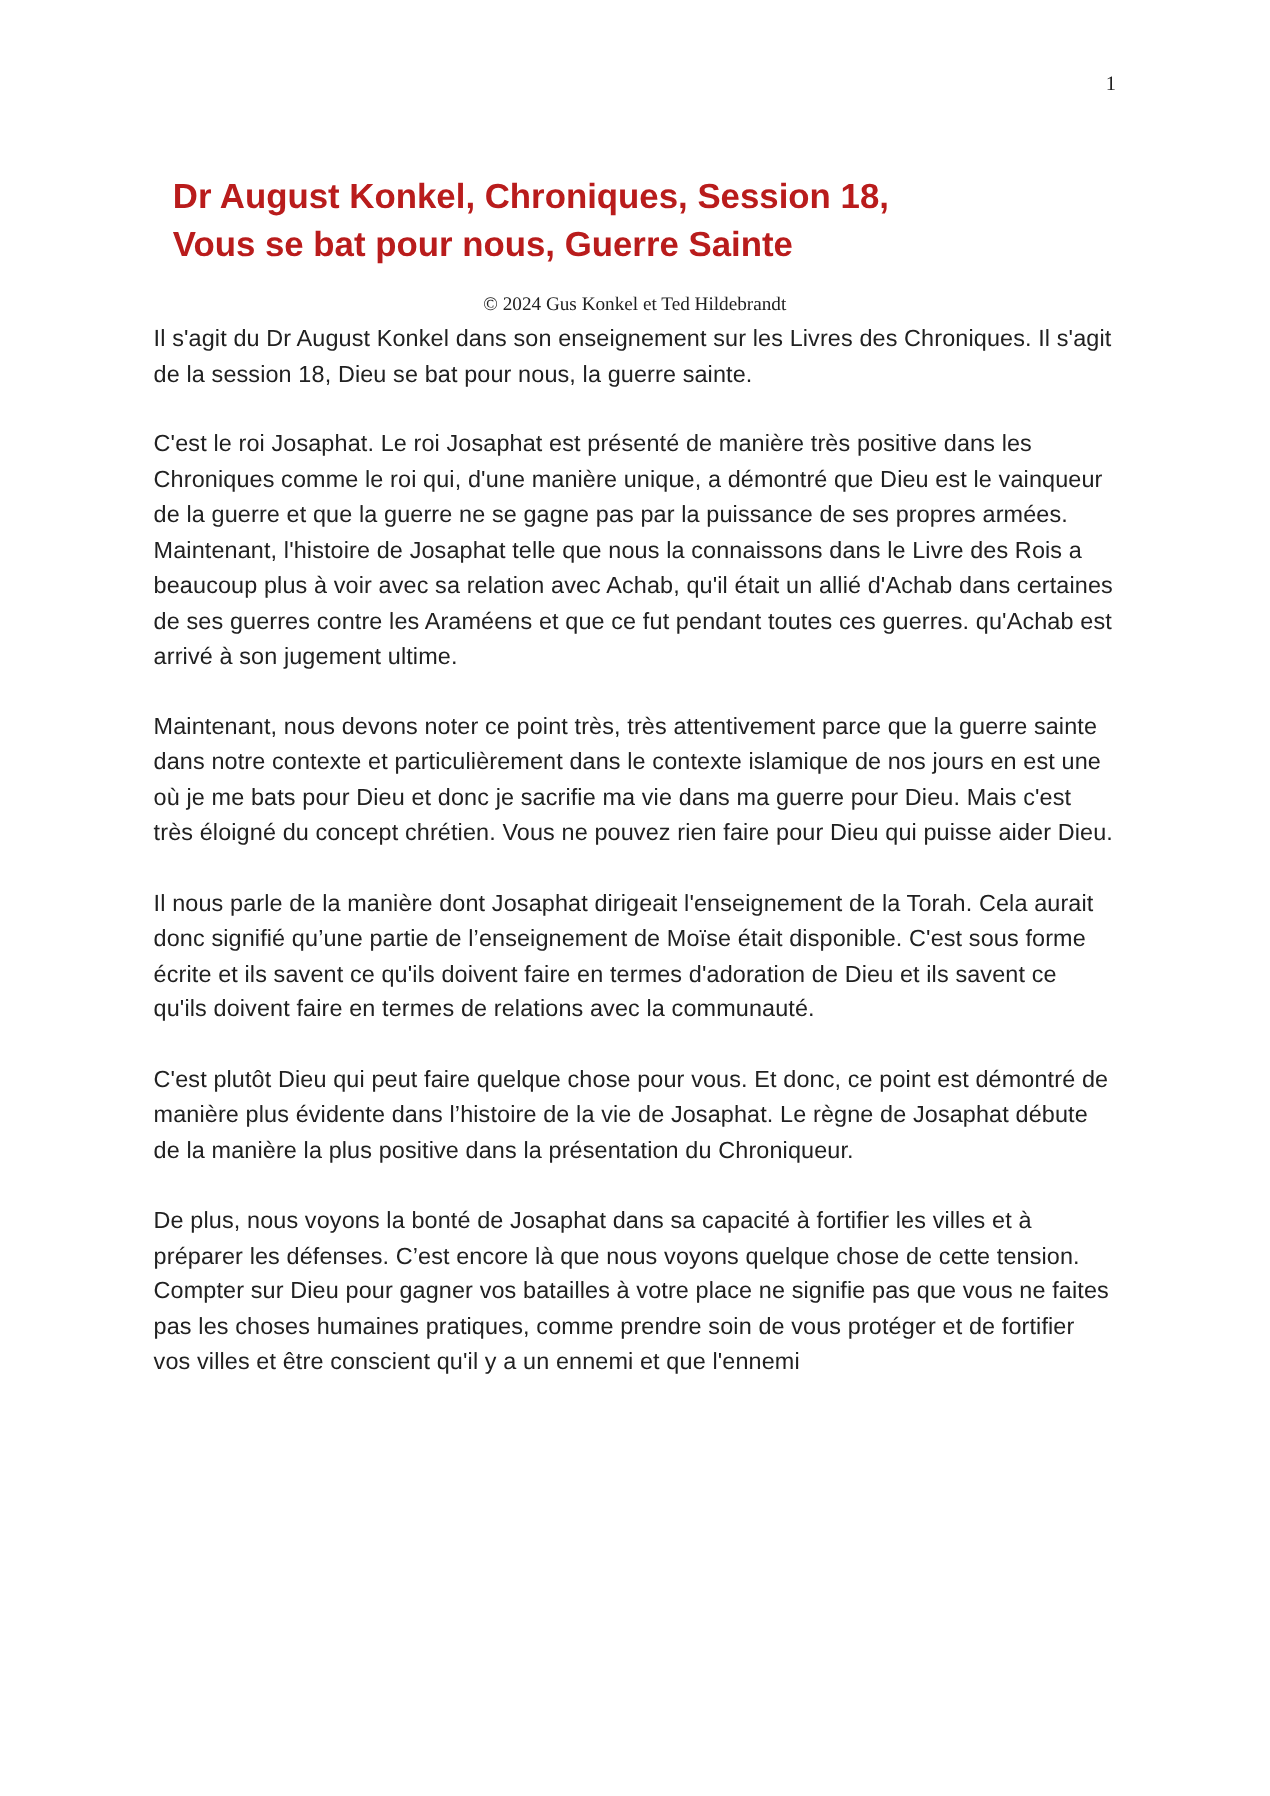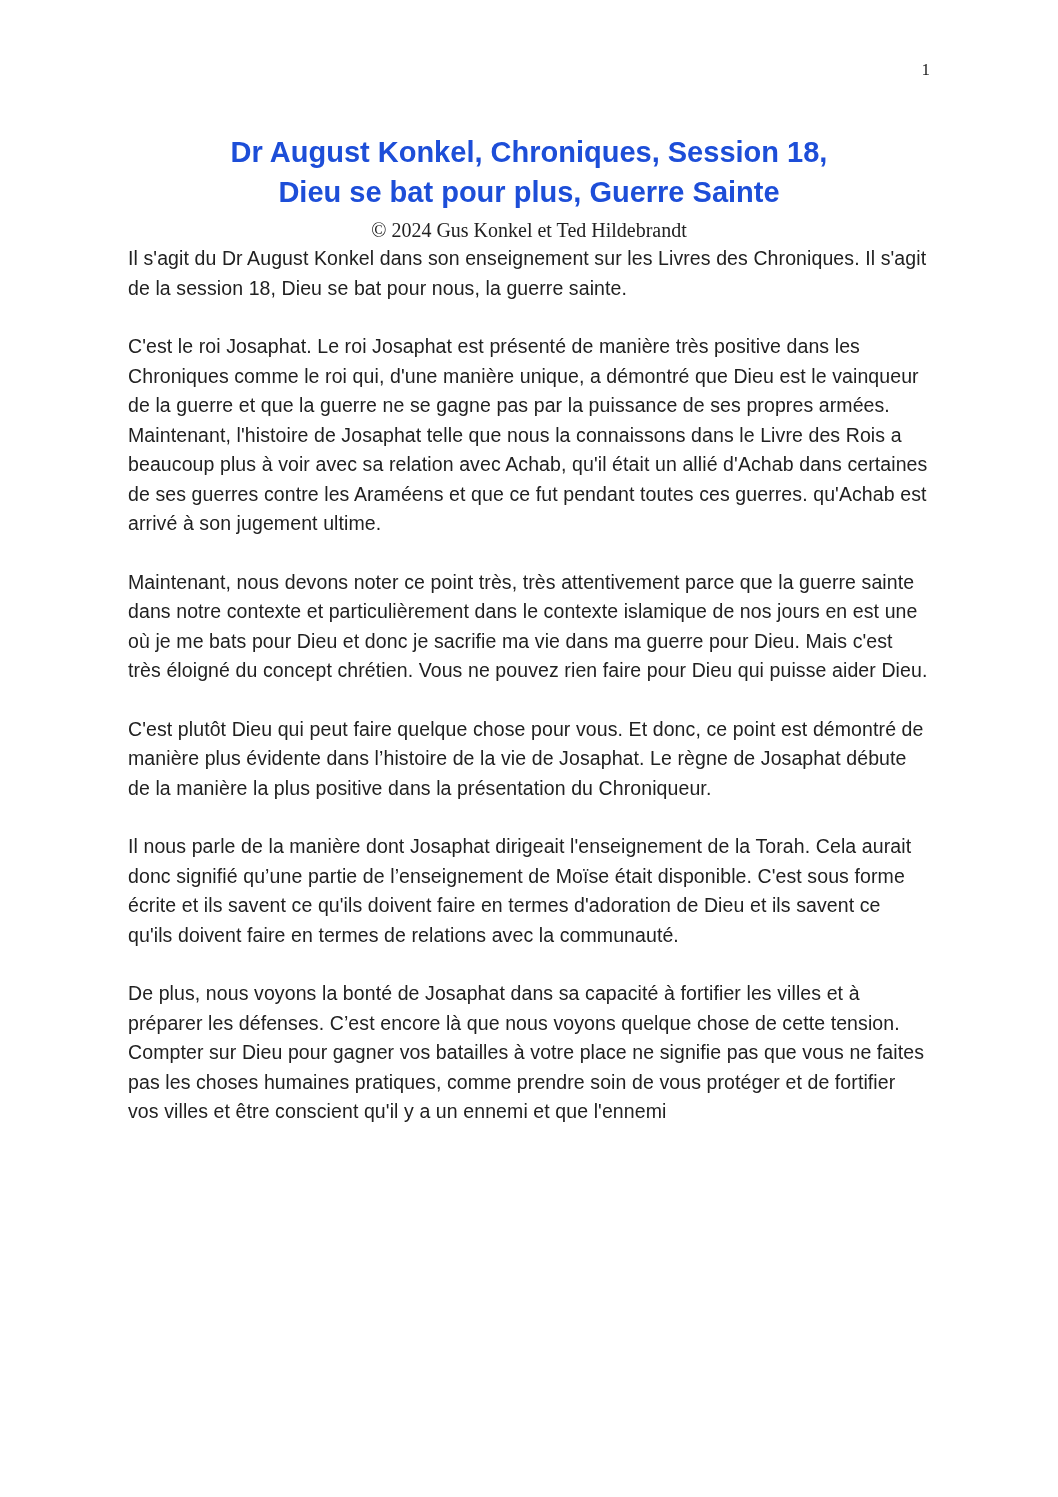--- a/index.html
+++ b/index.html
@@ -23,31 +23,31 @@
     top: 60px;
     right: 128px;
     font-family: "Liberation Serif", serif;
     font-size: 17px;
     color: #212121;
   }
   .content {
     padding: 128px 128px 0 128px;
   }
   .title {
-    text-align: center;
+    text-align: left;
     font-weight: bold;
     font-size: 29px;
     line-height: 40px;
-    color: #1d4ed8;
-    margin: 4px;
+    color: #b91c1c;
+    margin: 16px;
   }
   .copyright {
     text-align: center;
     font-family: "Liberation Serif", serif;
-    font-size: 20px;
+    font-size: 16px;
     line-height: 28px;
     margin: 4px 0 0 0;
     color: #212121;
   }
   .body-text {
   }
   .body-text p {
     font-size: 19.5px;
     line-height: 29.5px;
     margin: 0 0 29px 0;
@@ -59,28 +59,28 @@
 <body>
 
 <div class="page">
 
   <div class="page-number">1</div>
 
   <div class="content">
 
     <h1 class="title">
       <span>Dr August Konkel, Chroniques, Session 18,</span><br>
-      <span>Dieu se bat pour plus, Guerre Sainte</span>
+      <span>Vous se bat pour nous, Guerre Sainte</span>
     </h1>
 
     <div class="copyright">© 2024 Gus Konkel et Ted Hildebrandt</div>
 
     <div class="body-text">
       <p>Il s'agit du Dr August Konkel dans son enseignement sur les Livres des Chroniques. Il s'agit de la session 18, Dieu se bat pour nous, la guerre sainte.</p>
       <p>C'est le roi Josaphat. Le roi Josaphat est présenté de manière très positive dans les Chroniques comme le roi qui, d'une manière unique, a démontré que Dieu est le vainqueur de la guerre et que la guerre ne se gagne pas par la puissance de ses propres armées. Maintenant, l'histoire de Josaphat telle que nous la connaissons dans le Livre des Rois a beaucoup plus à voir avec sa relation avec Achab, qu'il était un allié d'Achab dans certaines de ses guerres contre les Araméens et que ce fut pendant toutes ces guerres. qu'Achab est arrivé à son jugement ultime.</p>
       <p>Maintenant, nous devons noter ce point très, très attentivement parce que la guerre sainte dans notre contexte et particulièrement dans le contexte islamique de nos jours en est une où je me bats pour Dieu et donc je sacrifie ma vie dans ma guerre pour Dieu. Mais c'est très éloigné du concept chrétien. Vous ne pouvez rien faire pour Dieu qui puisse aider Dieu.</p>
+      <p>Il nous parle de la manière dont Josaphat dirigeait l'enseignement de la Torah. Cela aurait donc signifié qu’une partie de l’enseignement de Moïse était disponible. C'est sous forme écrite et ils savent ce qu'ils doivent faire en termes d'adoration de Dieu et ils savent ce qu'ils doivent faire en termes de relations avec la communauté.</p>
       <p>C'est plutôt Dieu qui peut faire quelque chose pour vous. Et donc, ce point est démontré de manière plus évidente dans l’histoire de la vie de Josaphat. Le règne de Josaphat débute de la manière la plus positive dans la présentation du Chroniqueur.</p>
-      <p>Il nous parle de la manière dont Josaphat dirigeait l'enseignement de la Torah. Cela aurait donc signifié qu’une partie de l’enseignement de Moïse était disponible. C'est sous forme écrite et ils savent ce qu'ils doivent faire en termes d'adoration de Dieu et ils savent ce qu'ils doivent faire en termes de relations avec la communauté.</p>
       <p>De plus, nous voyons la bonté de Josaphat dans sa capacité à fortifier les villes et à préparer les défenses. C’est encore là que nous voyons quelque chose de cette tension. Compter sur Dieu pour gagner vos batailles à votre place ne signifie pas que vous ne faites pas les choses humaines pratiques, comme prendre soin de vous protéger et de fortifier vos villes et être conscient qu'il y a un ennemi et que l'ennemi</p>
     </div>
 
   </div>
 </div>
 
 </body></html>

